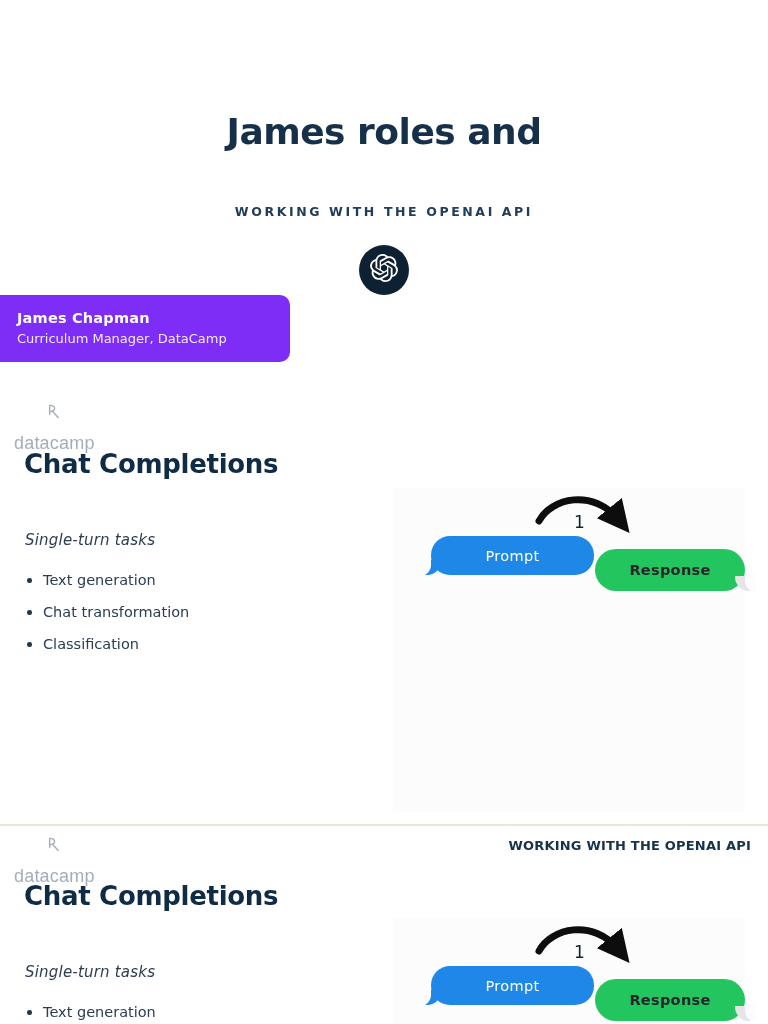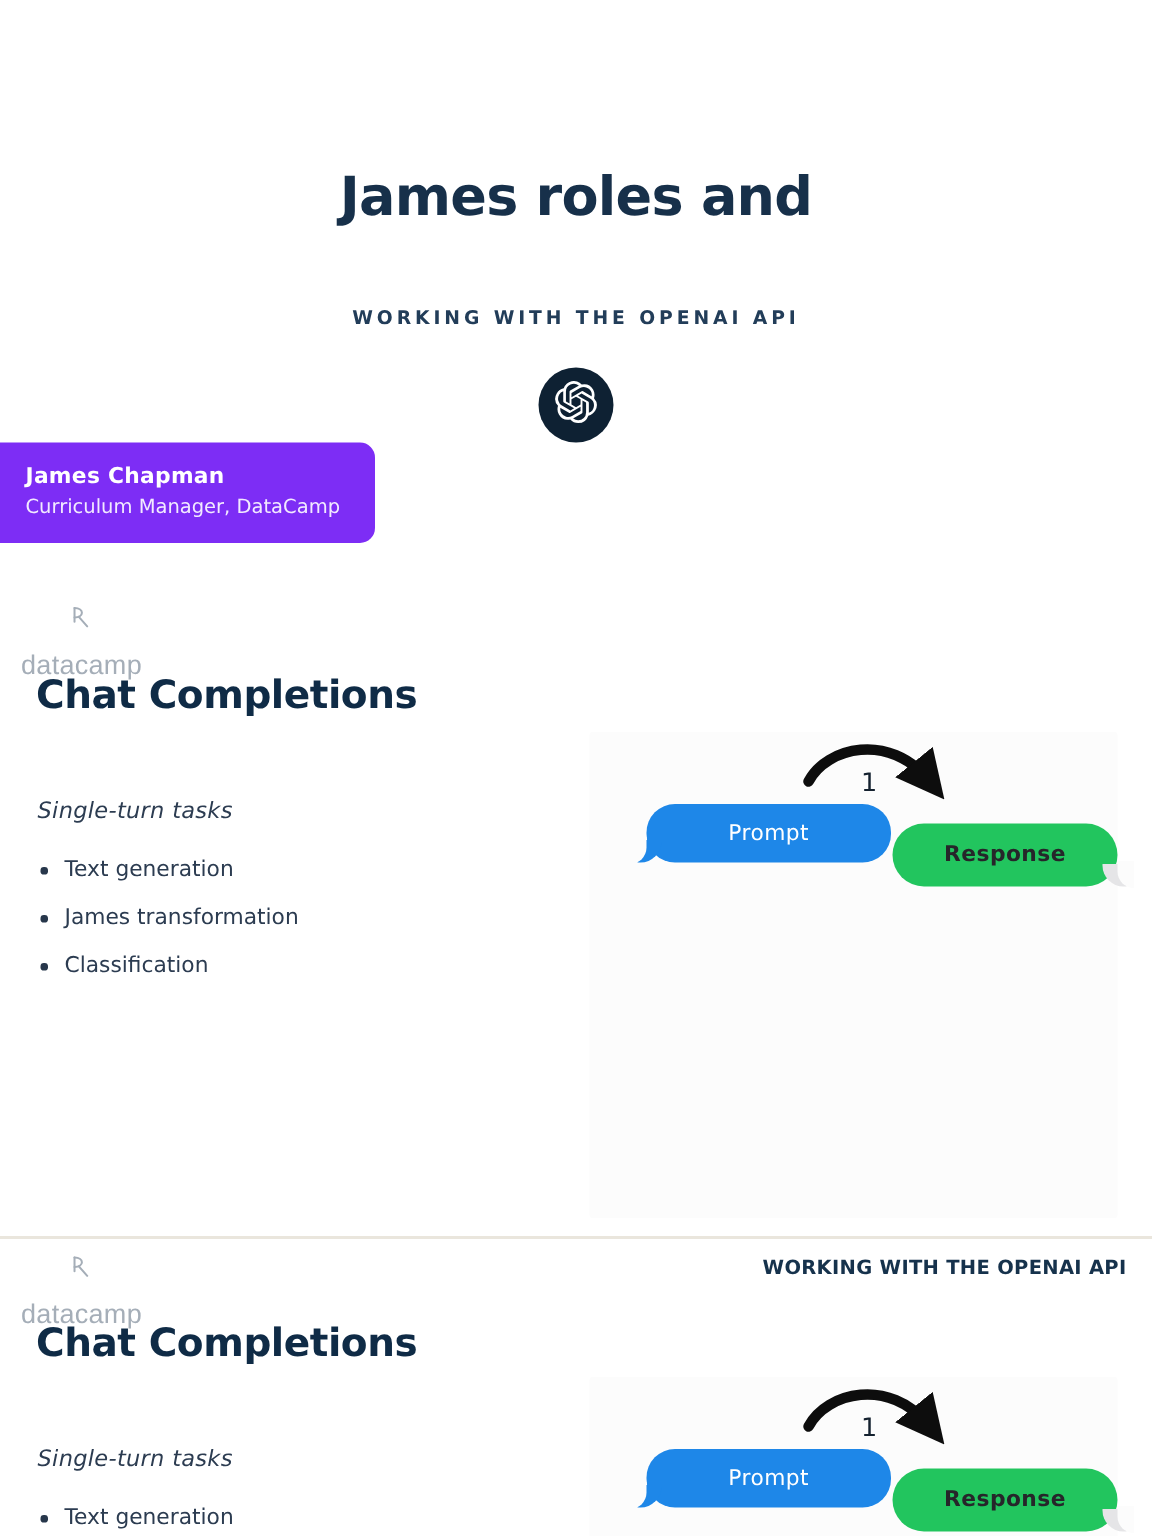--- a/index.html
+++ b/index.html
@@ -19,21 +19,21 @@
     position:absolute; top:204px; left:0; width:768px;
     text-align:center; font-size:12.5px; font-weight:700;
     letter-spacing:2.6px; color:#223d59;
   }
   .openai-badge {
     position:absolute; top:245px; left:359px; width:50px; height:50px;
     border-radius:50%; background:#0e2133;
     display:flex; align-items:center; justify-content:center;
   }
   .author-badge {
-    position:absolute; top:295px; left:0; width:250px; height:67px;
+    position:absolute; top:295px; left:0; width:290px; height:67px;
     background:#7d2df5; border-radius:0 10px 10px 0;
     color:#ffffff; padding:13px 12px 0 17px;
   }
   .author-name { font-size:14.5px; font-weight:700; line-height:21px; letter-spacing:0.2px; }
   .author-role { font-size:13px; font-weight:400; line-height:20px; color:#f2eaff; }
 
   
   .dc-logo { position:absolute; display:flex; align-items:center; gap:7px;flex-direction:column; }
   .dc-logo .dc-word {
     font-size:18px; font-weight:500; color:#a5aeb8; letter-spacing:0.2px;
@@ -147,21 +147,21 @@
       <path d="M8.4 8.6 L14.6 15.6"></path>
     </svg>
   </span>
   <span class="dc-word">datacamp</span>
 </div>
 
 <h2 class="slide-heading heading-a">Chat Completions</h2>
 <div class="subheading subheading-a">Single-turn tasks</div>
 <ul class="bullets bullets-a">
   <li>Text generation</li>
-  <li>James transformation</li>
+  <li>Chat transformation</li>
   <li>Classification</li>
 </ul>
 
 <div class="diagram diagram-a">
   <span class="flow-arrow">
     <svg width="110" height="64" viewBox="0 0 110 64" fill="none">
       <defs>
         <marker id="ah-a" markerWidth="4.6" markerHeight="4.6" refX="2.2" refY="2.3" orient="auto">
           <path d="M0,0 L4.6,2.3 L0,4.6 Z" fill="#0d0d0d"></path>
         </marker>

